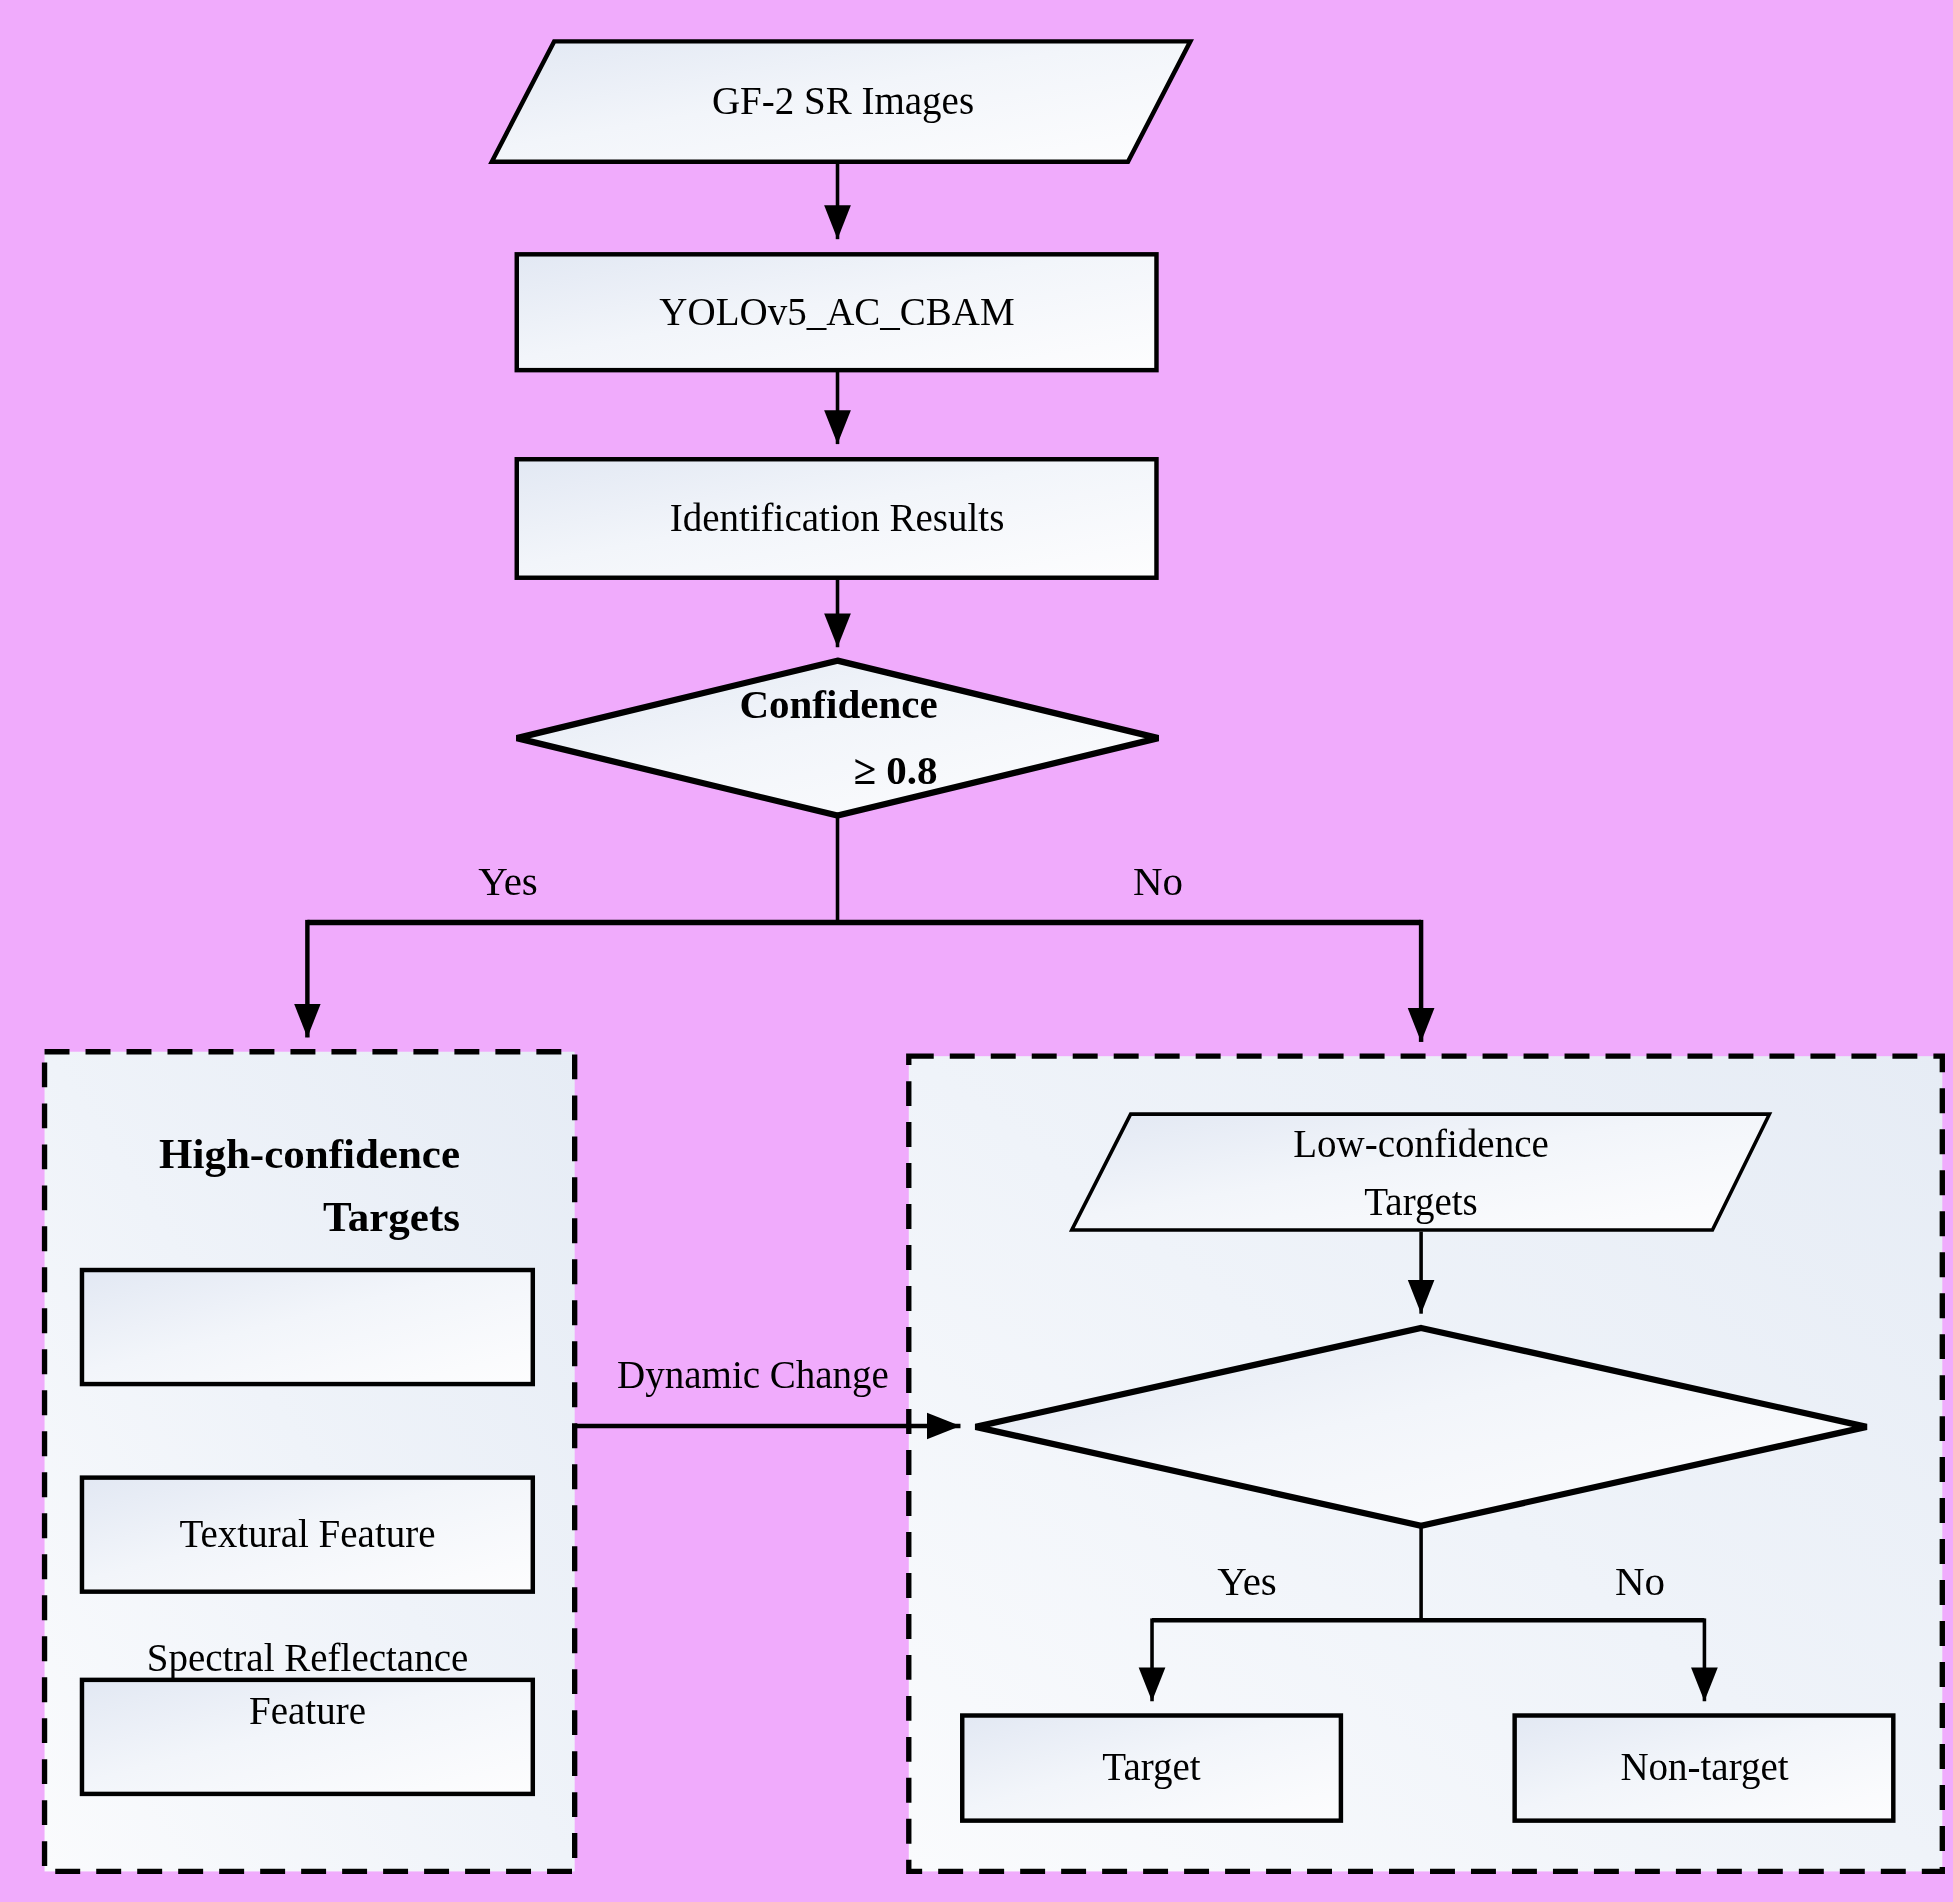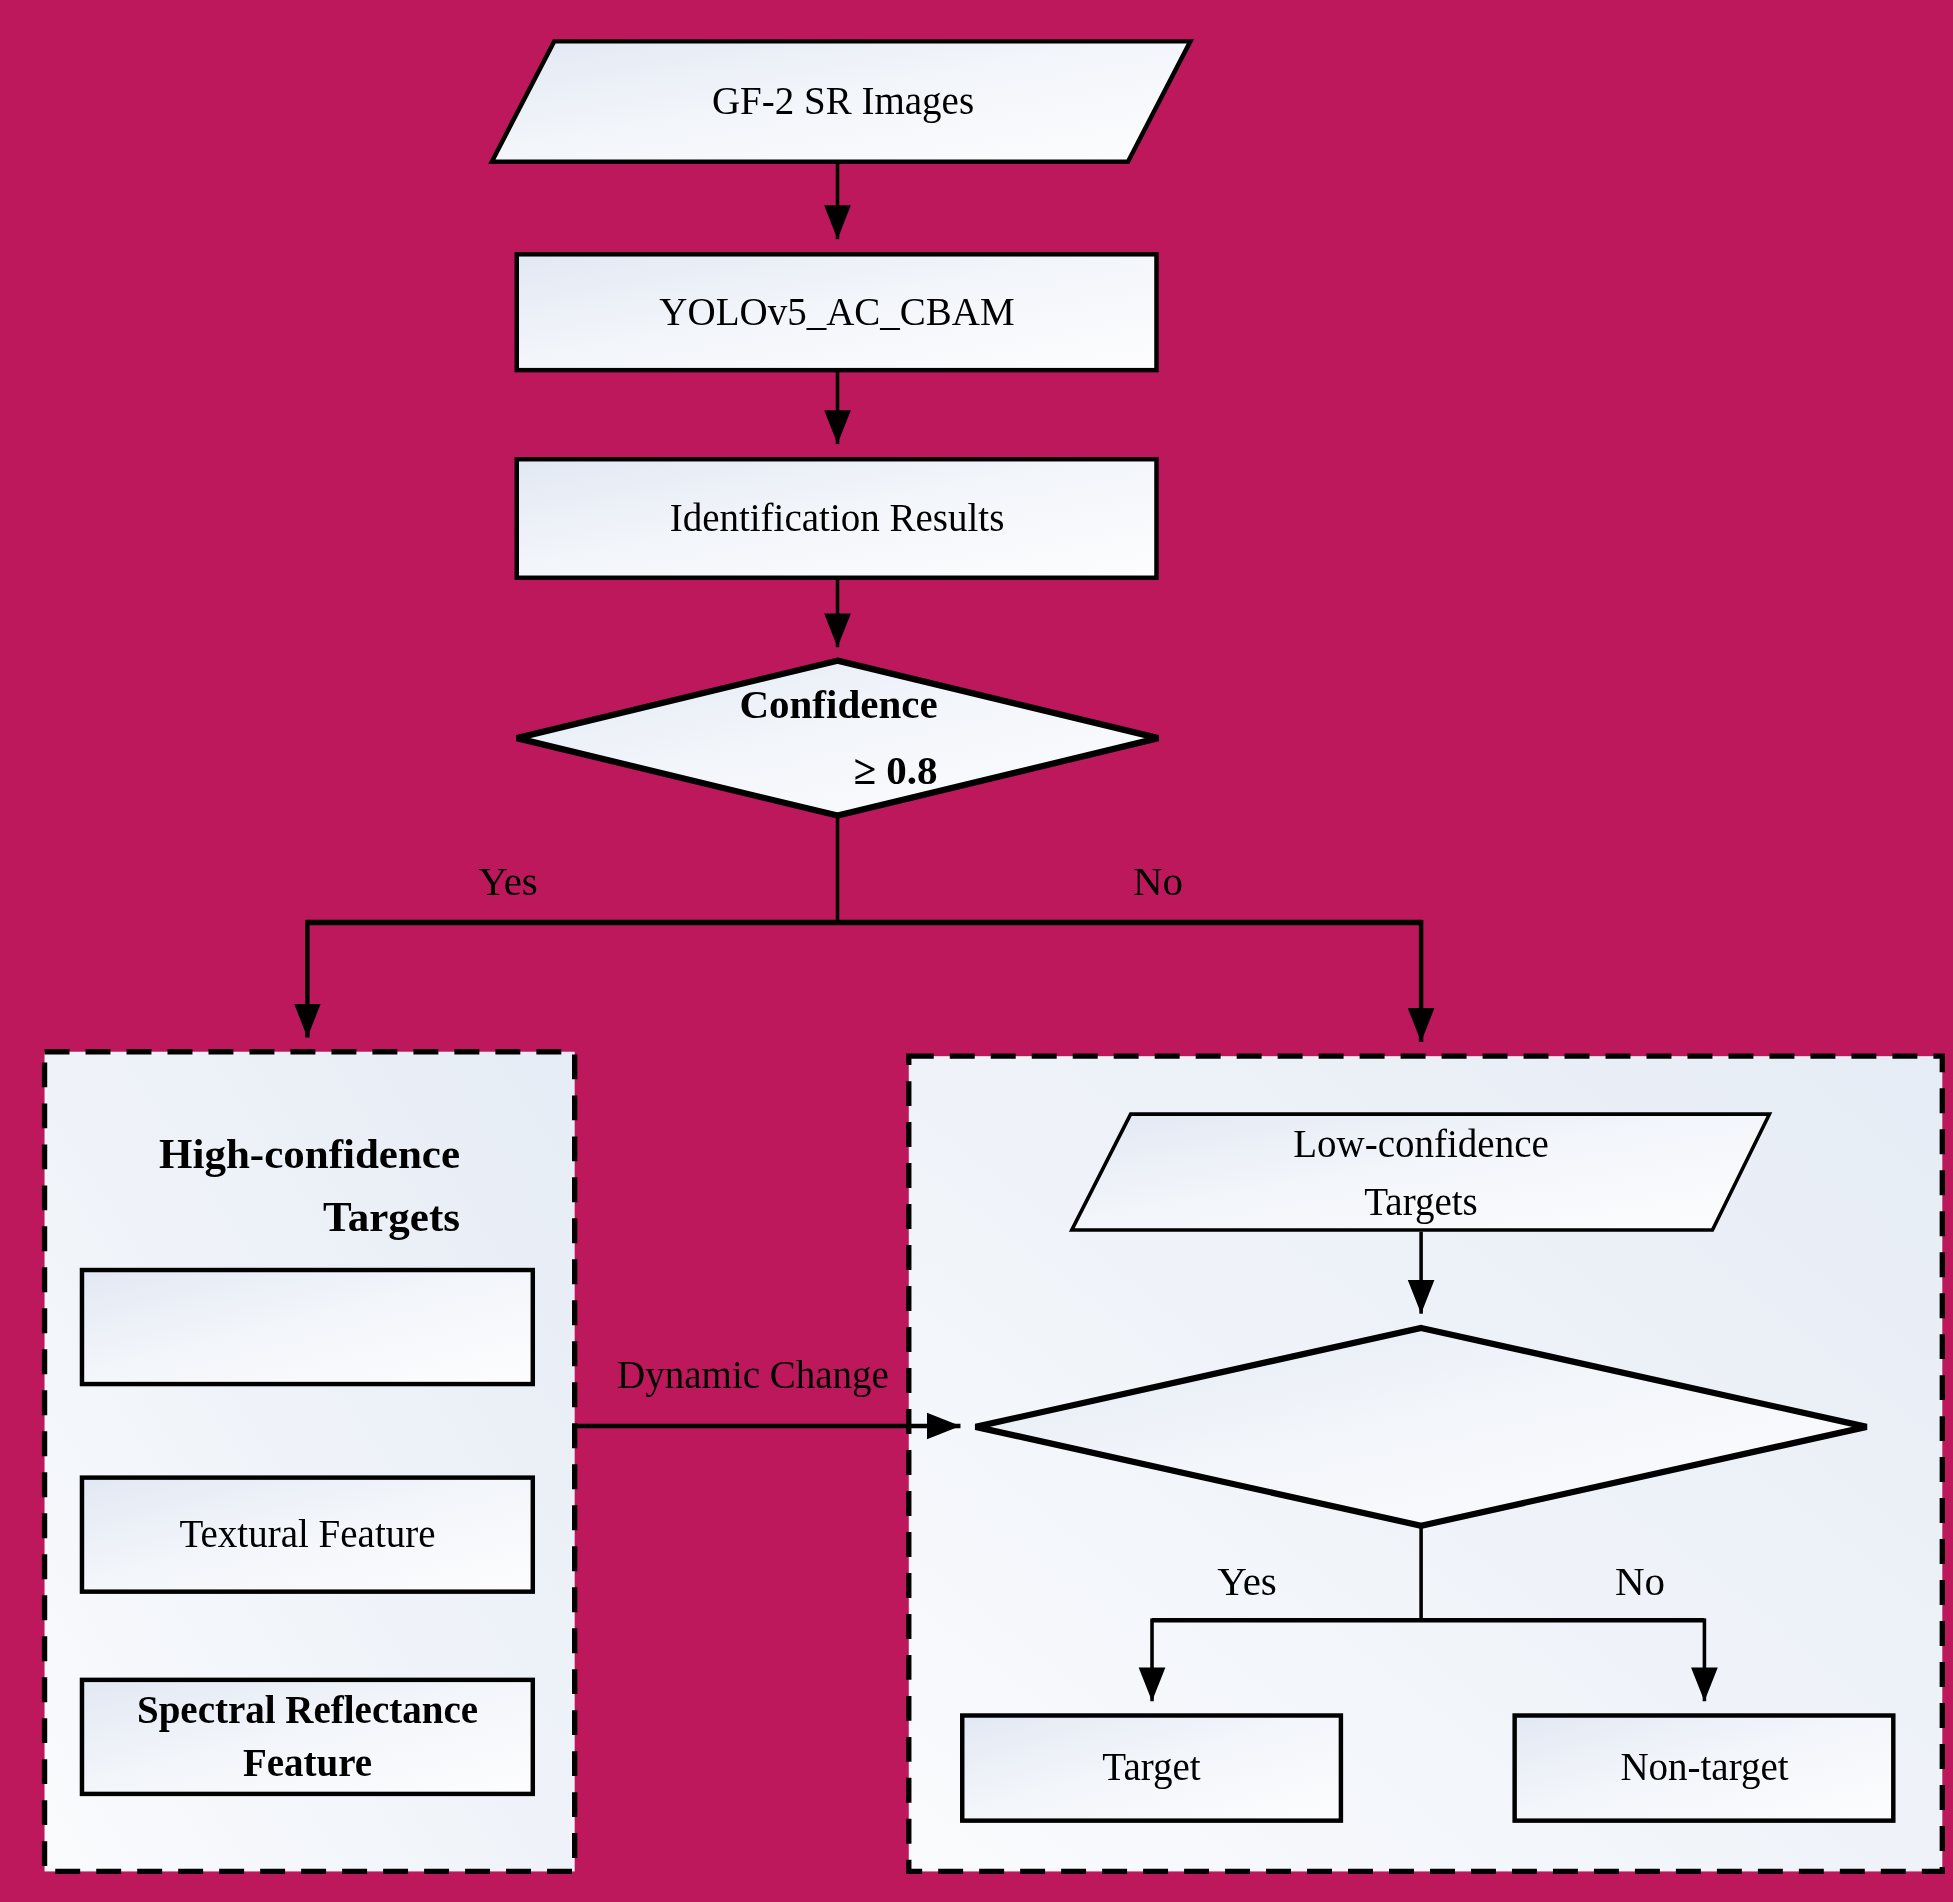--- a/index.html
+++ b/index.html
@@ -1,20 +1,20 @@
 <!DOCTYPE html>
 <html style="font-size:14.3px"><head>
 <meta charset="utf-8">
 <style>
   html, body { margin: 0; padding: 0; background: #ffffff; }
   .canvas {
     position: relative;
     width: 1953px;
     height: 1903px;
-    background: #be185d;
+    background: #f0abfc;
     font-family: "Liberation Serif", "DejaVu Serif", serif;
     color: #000000;
     overflow: hidden;
   }
   svg.layer {
     position: absolute;
     left: 0; top: 0;
     width: 1953px; height: 1903px;
   }
   .lbl {
@@ -37,21 +37,21 @@
   .pos-yolo       { left: 517px;  top: 254px;  width: 640px; height: 116px; }
   .pos-ident      { left: 517px;  top: 459px;  width: 640px; height: 119px; }
   .pos-conf       { left: 571px;  top: 663px;  width: 535px; height: 150px; font-size: 41px; line-height: 1.6; }
   .pos-yes1       { left: 419px;  top: 851px;  width: 178px; height: 62px; }
   .pos-no1        { left: 1069px; top: 851px;  width: 178px; height: 62px; }
 
   
   .pos-hctitle    { left: 62px;   top: 1103px; width: 495px; height: 165px; font-size: 43px; line-height: 1.45; }
   .pos-geometric  { left: 82px;   top: 1270px; width: 451px; height: 114px; }
   .pos-textural   { left: 82px;   top: 1477px; width: 451px; height: 114px; }
-  .pos-spectral   { left: 82px;   top: 1680px; width: 451px; height: 114px; line-height: 1.35; font-weight: bold; }
+  .pos-spectral   { left: 82px;   top: 1628px; width: 451px; height: 114px; line-height: 1.35; }
 
   
   .pos-dynamic    { left: 575px;  top: 1344px; width: 356px; height: 62px; font-size: 39px; }
 
   
   .pos-lowconf    { left: 1072px; top: 1116px; width: 698px; height: 114px; line-height: 1.5; }
   .pos-threshold  { left: 985px; top: 1387px; width: 873px; height: 82px; }
   .pos-yes2       { left: 1158px; top: 1551px; width: 178px; height: 62px; }
   .pos-no2        { left: 1551px; top: 1551px; width: 178px; height: 62px; }
   .pos-target     { left: 962px; top: 1715px; width: 379px; height: 105px; }

